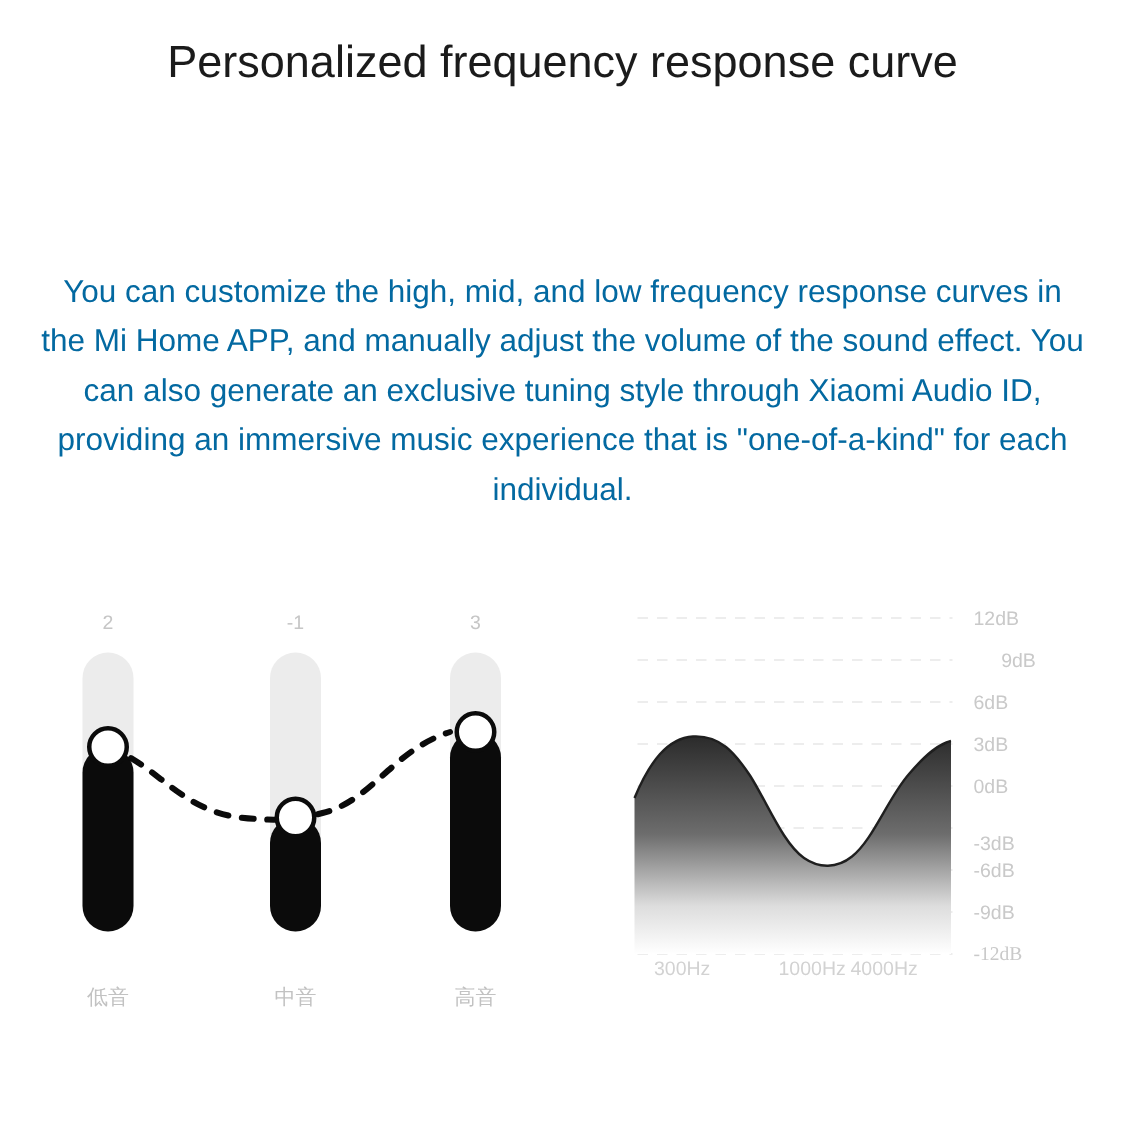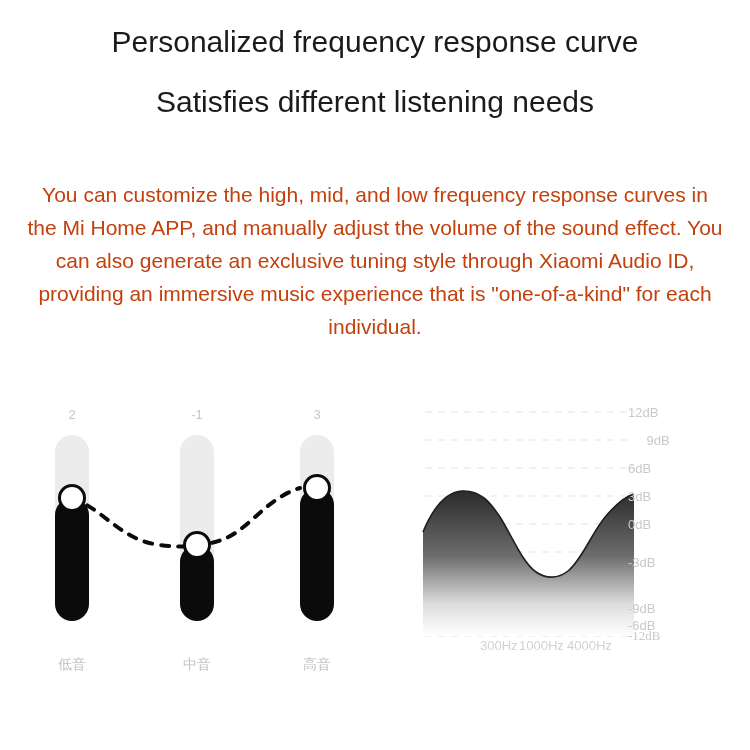--- a/index.html
+++ b/index.html
@@ -42,21 +42,21 @@
 
   
   .body-copy {
     position: absolute;
     top: 178px;
     left: 25px;
     width: 700px;
     text-align: center;
     font-size: 21px;
     line-height: 33px;
-    color: #c2410c;
+    color: #0369a1;
     font-weight: 400;
   }
 
   
   .figure {
     position: absolute;
     top: 390px;
     left: 0;
     width: 750px;
     height: 290px;
@@ -138,21 +138,21 @@
     width: 350px;
     height: 290px;
   }
   .fr-svg {
     position: absolute;
     left: 0;
     top: 0;
   }
   .y-tick {
     position: absolute;
-    left: 228px;
+    left: 249px;
     width: 60px;
     font-size: 13px;
     color: #c9c9c9;
     transform: translateY(-50%);
     white-space: nowrap;
   }
   .x-tick {
     position: absolute;
     top: 248px;
     font-size: 13px;
@@ -160,21 +160,20 @@
     white-space: nowrap;
   }
 </style>
 </head>
 <body>
 
 <div class="page">
 
   <div class="headline-block">
     <div class="headline">Personalized frequency response curve</div>
-    <div class="headline second">Satisfies different listening needs</div>
   </div>
 
   <div class="body-copy">You can customize the high, mid, and low frequency response curves in the Mi Home APP, and manually adjust the volume of the sound effect. You can also generate an exclusive tuning style through Xiaomi Audio ID, providing an immersive music experience that is "one-of-a-kind" for each individual.</div>
 
   <div class="figure">
 
     <div class="eq-panel">
 
       <div class="slider" style="left:55px; top:45px;">
         <div class="slider-track"></div>
@@ -246,23 +245,23 @@
                  C 182,170 192,142 206,126
                  C 218,112 226,106 234,104" fill="none" stroke="#1f1f1f" stroke-width="1.6"></path>
       </svg>
 
       <div class="y-tick" style="top:22px;">12dB</div>
       <div class="y-tick" style="top:50px;text-align:center;">9dB</div>
       <div class="y-tick" style="top:78px;">6dB</div>
       <div class="y-tick" style="top:106px;">3dB</div>
       <div class="y-tick" style="top:134px;">0dB</div>
       <div class="y-tick" style="top:162px;margin-top:10px;">-3dB</div>
-      <div class="y-tick" style="top:190px;margin-top:45px;">-6dB</div>
+      <div class="y-tick" style="top:190px;">-6dB</div>
       <div class="y-tick" style="top:218px;">-9dB</div>
       <div class="y-tick" style="top:246px;font-family:Liberation Serif, serif;">-12dB</div>
 
-      <div class="x-tick" style="left:36px;margin-left:44px;">300Hz</div>
+      <div class="x-tick" style="left:36px;">300Hz</div>
       <div class="x-tick" style="left:96px;margin-left:23px;">1000Hz</div>
       <div class="x-tick" style="left:167px;">4000Hz</div>
     </div>
 
   </div>
 </div>
 
 </body></html>

